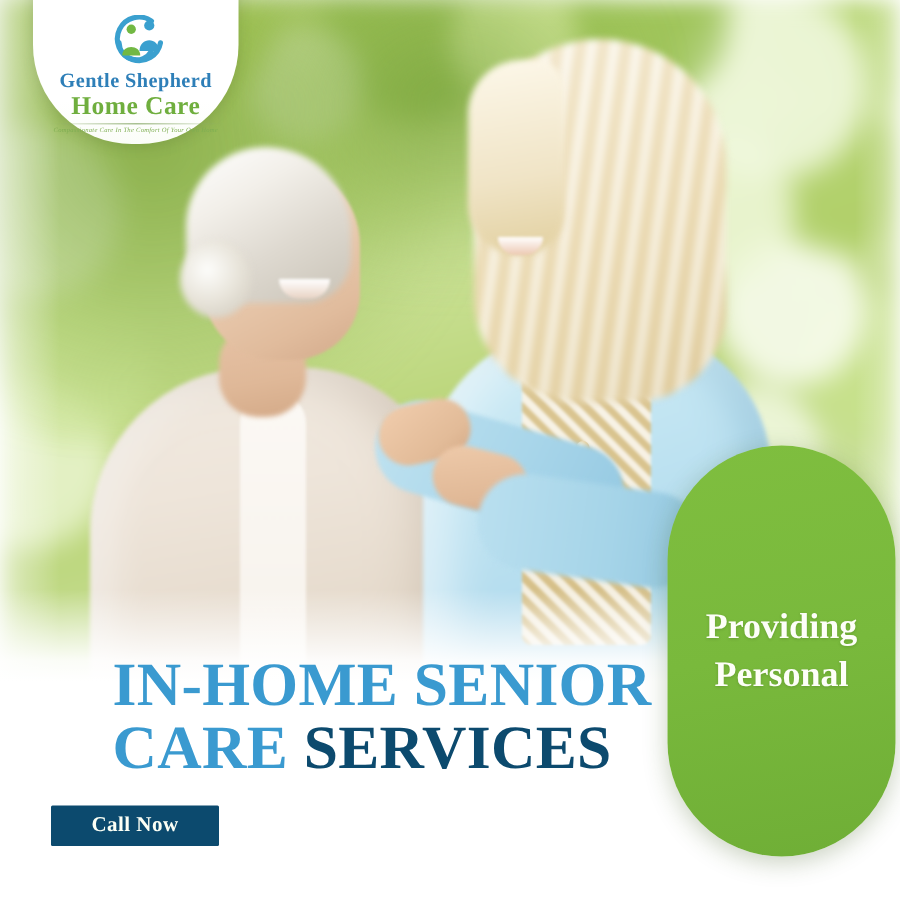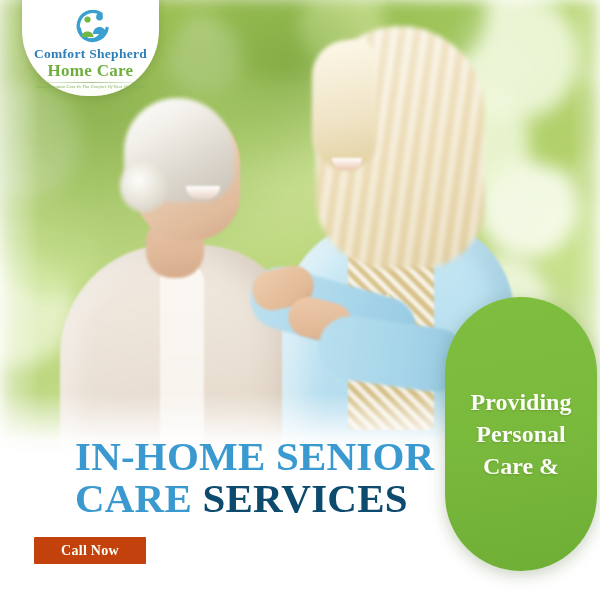--- a/index.html
+++ b/index.html
@@ -355,21 +355,21 @@
     white-space: nowrap;
   }
   .hl-blue  { color: #3a9ad0; }
   .hl-green { color: #0c4a6e; }
 
   
   .cta {
     position: absolute;
     left: 34px; top: 537px;
     width: 112px; height: 27px;
-    background: #c2410c;
+    background: #0c4a6e;
     border: none;
     border-radius: 1px;
     color: #fbfff5;
     font-family: "Liberation Serif", serif;
     font-weight: 700;
     font-size: 14px;
     letter-spacing: .3px;
     cursor: pointer;
     display: flex;
     align-items: center;
@@ -418,31 +418,30 @@
 
   <div class="logo-badge">
     <svg class="logo-mark" viewBox="0 0 42 34">
       <path d="M31 4 A14.5 14.5 0 1 0 37 18.5" fill="none" stroke="#3aa0cf" stroke-width="3.4" stroke-linecap="round"></path>
       <path d="M9.5 18.5 A11.5 11.5 0 0 0 31 24" fill="none" stroke="#3aa0cf" stroke-width="3.2" stroke-linecap="round"></path>
       <circle cx="17.5" cy="9.5" r="3.1" fill="#72b843"></circle>
       <path d="M11.5 27 C11.5 19.5 23.5 19.5 23.5 27 Z" fill="#72b843"></path>
       <circle cx="29.5" cy="7" r="3.4" fill="#3aa0cf"></circle>
       <path d="M23 24 C23 14.5 36 14.5 36 24 Z" fill="#3aa0cf"></path>
     </svg>
-    <div class="logo-line1">Comfort Shepherd</div>
+    <div class="logo-line1">Gentle Shepherd</div>
     <div class="logo-line2">Home Care</div>
     <div class="logo-rule"></div>
     <div class="logo-tag">Compassionate Care In The Comfort Of Your Own Home</div>
   </div>
 
   <div class="pill">
     <div class="pill-text">
       <div>Providing</div>
       <div>Personal</div>
-      <div>Care &amp;</div>
     </div>
   </div>
 
   <div class="headline">
     <div class="hl-line hl-blue">IN-HOME SENIOR</div>
     <div class="hl-line"><span class="hl-blue">CARE </span><span class="hl-green">SERVICES</span></div>
   </div>
 
   <button class="cta">Call Now</button>
 

